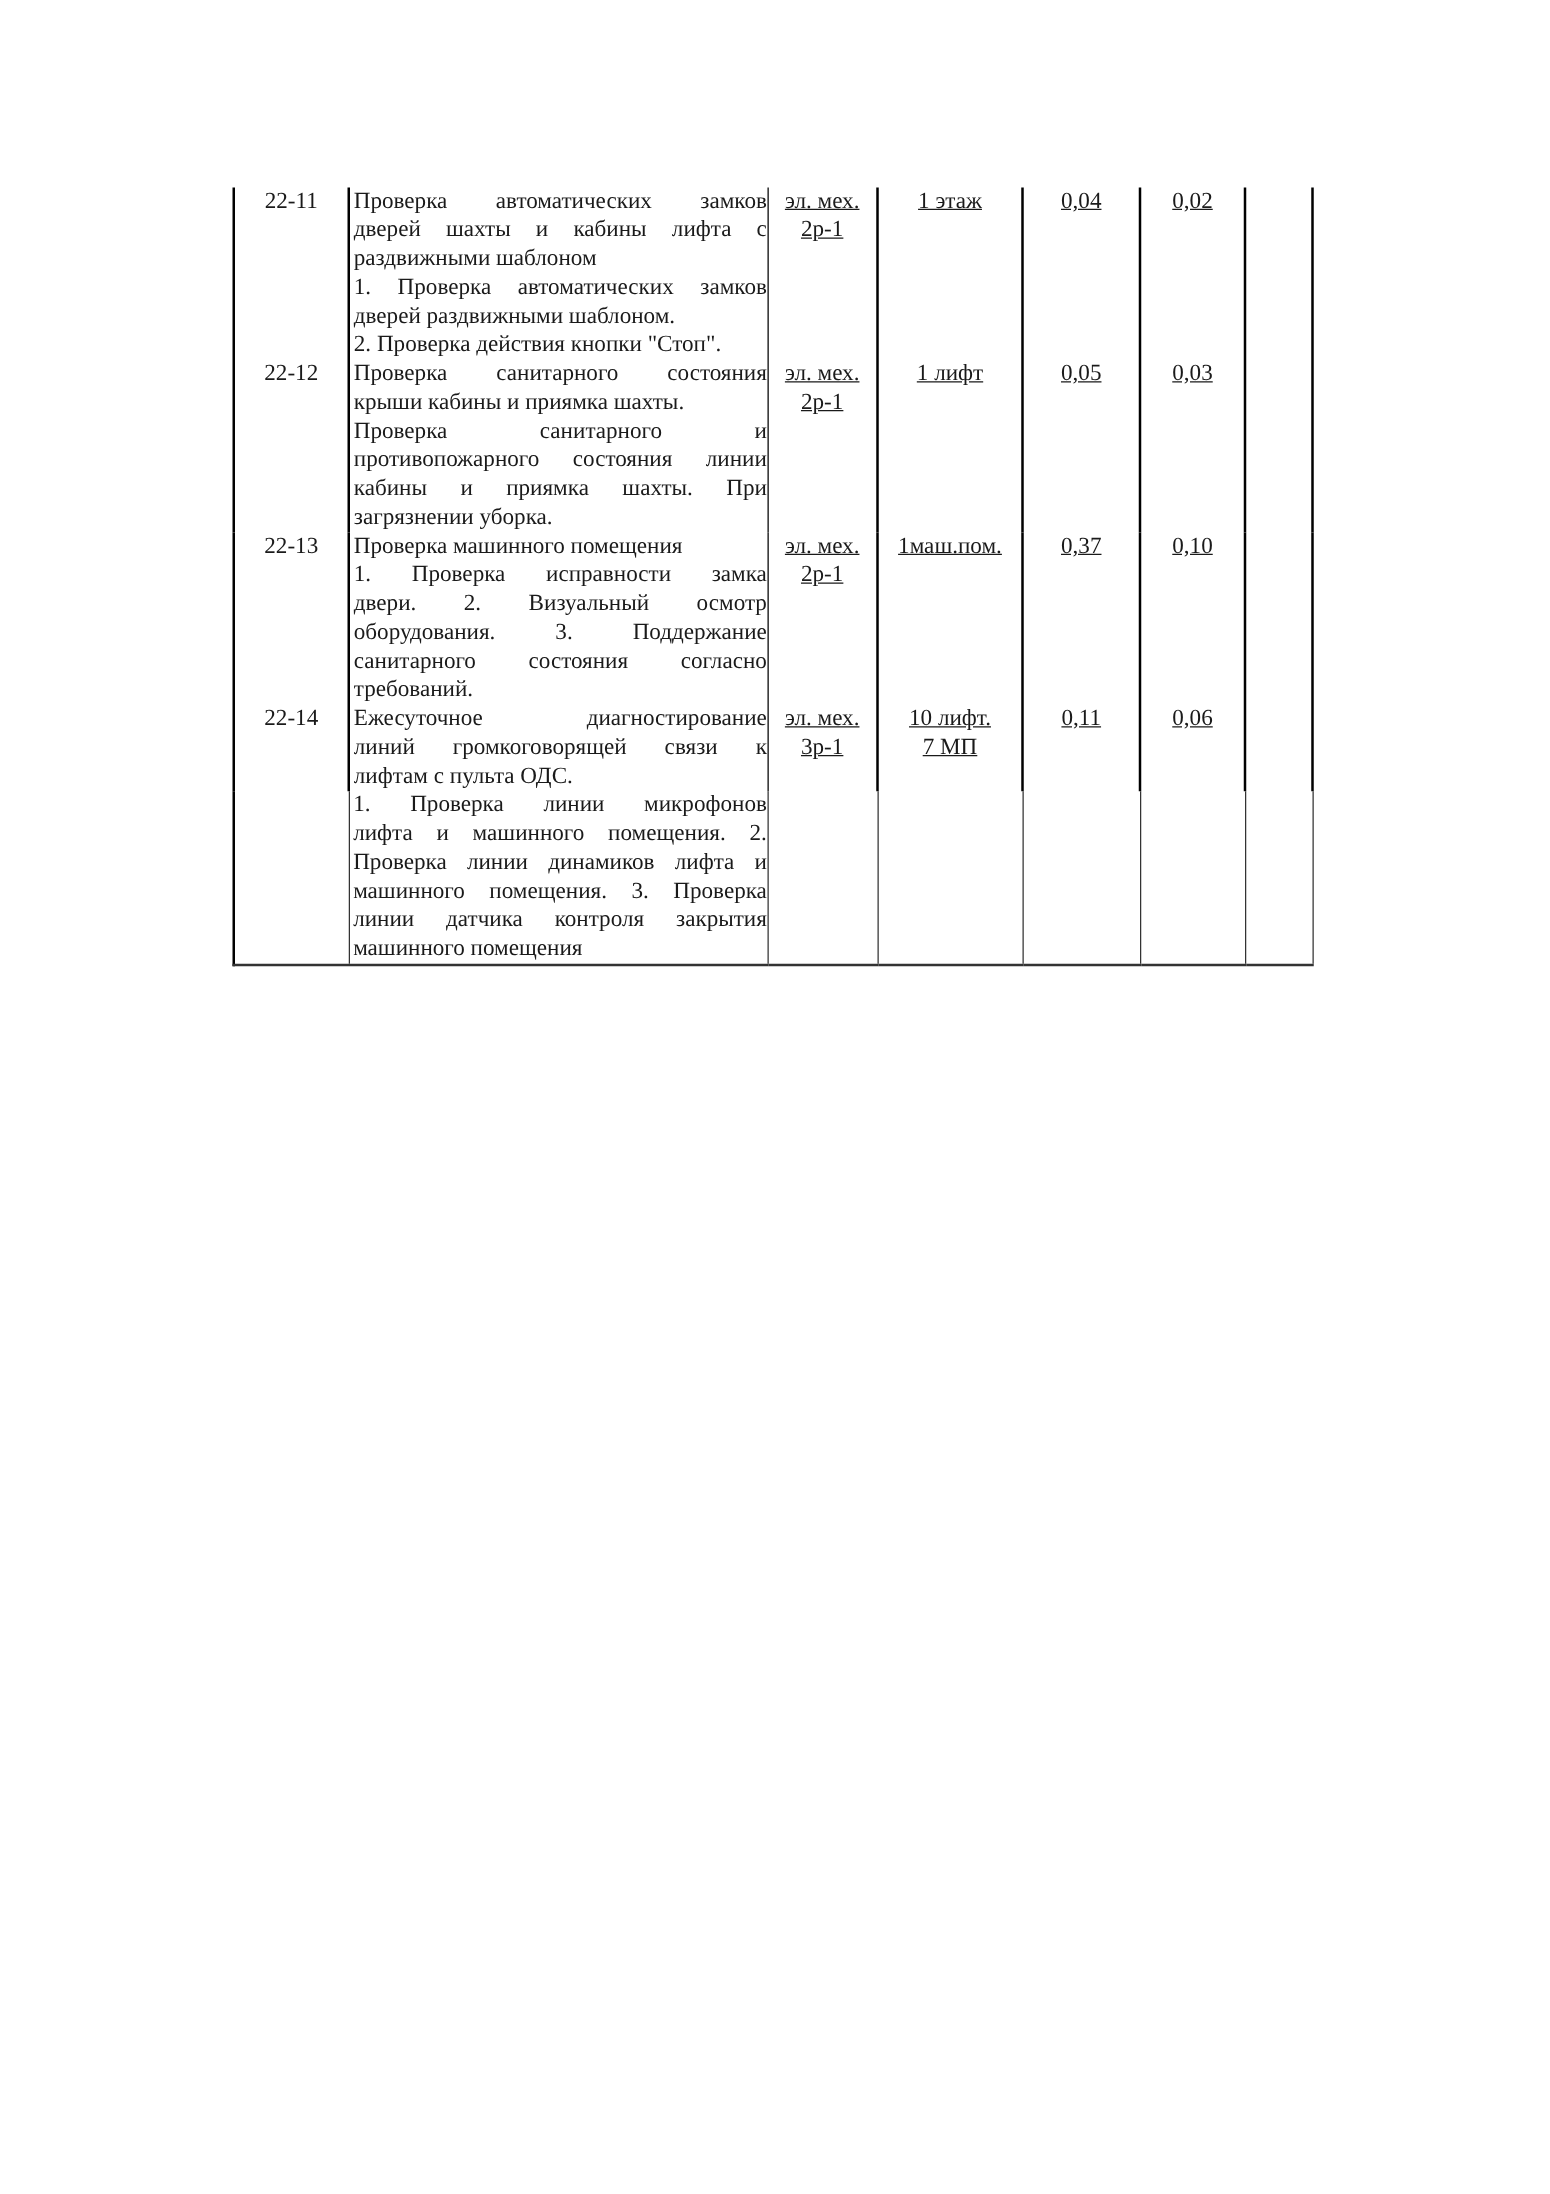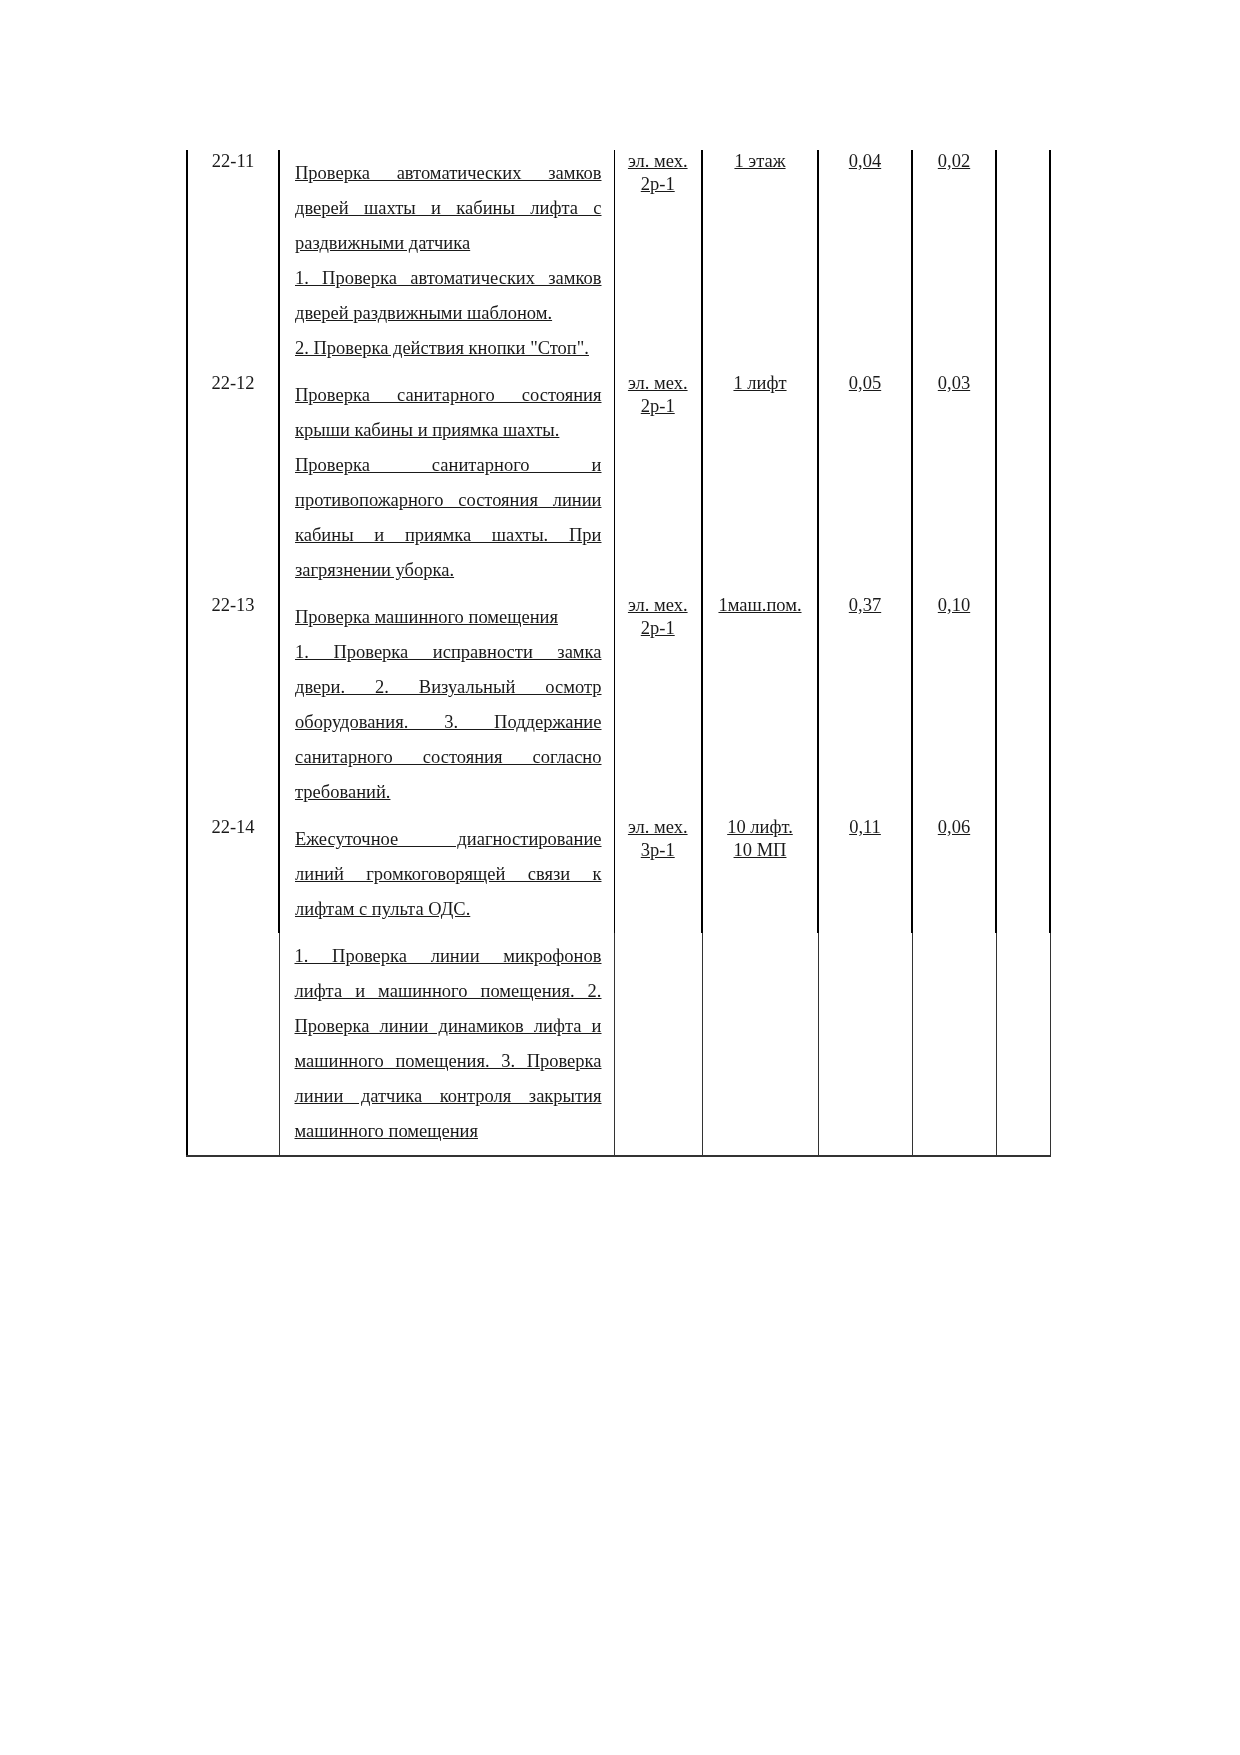--- a/index.html
+++ b/index.html
@@ -50,24 +50,23 @@
       text-align-last: left;
       padding-left: 3px !important;
       padding-right: 0 !important;
       border-left: 1px solid #000 !important;
       border-right: 1px solid #000 !important;
     }
     td.exec, td.unit, td.n1, td.n2 { text-align: center; text-decoration: underline; }
     td.exec { border-left: 1px solid #000 !important; }
     .line { display: block; }
     .desc p {
-      margin: 12px;
+      margin: 0;
       text-align: justify;
       text-align-last: justify;
-      text-decoration: underline;
     }
     .desc p.last {
       text-align-last: left;
     }
     tr.cont td {
       border-left-width: 1px !important;
       border-right-width: 1px !important;
       border-color: #333 !important;
     }
     tr.cont td.code { border-left: 2px solid #000 !important; }
@@ -87,21 +86,21 @@
         <col class="c-n2">
         <col class="c-extra">
     </colgroup>
     <tbody>
 
       <tr style="height:123px">
         <td class="code">22-11</td>
         <td class="desc">
           <p>Проверка автоматических замков</p>
           <p>дверей шахты и кабины лифта с</p>
-          <p class="last">раздвижными датчика</p>
+          <p class="last">раздвижными шаблоном</p>
           <p>1. Проверка автоматических замков</p>
           <p class="last">дверей раздвижными шаблоном.</p>
           <p class="last">2. Проверка действия кнопки "Стоп".</p>
         </td>
         <td class="exec">
           <span class="line">эл. мех.</span>
           <span class="line">2р-1</span>
         </td>
         <td class="unit">
           <span class="line">1 этаж</span>
@@ -161,21 +160,21 @@
           <p>Ежесуточное диагностирование</p>
           <p>линий громкоговорящей связи к</p>
           <p class="last">лифтам с пульта ОДС.</p>
         </td>
         <td class="exec">
           <span class="line">эл. мех.</span>
           <span class="line">3р-1</span>
         </td>
         <td class="unit">
           <span class="line">10 лифт.</span>
-          <span class="line">10 МП</span>
+          <span class="line">7 МП</span>
         </td>
         <td class="n1">0,11</td>
         <td class="n2">0,06</td>
         <td class="extra"></td>
       </tr>
 
       <tr class="cont final" style="height:139px">
         <td class="code"></td>
         <td class="desc">
           <p>1. Проверка линии микрофонов</p>

